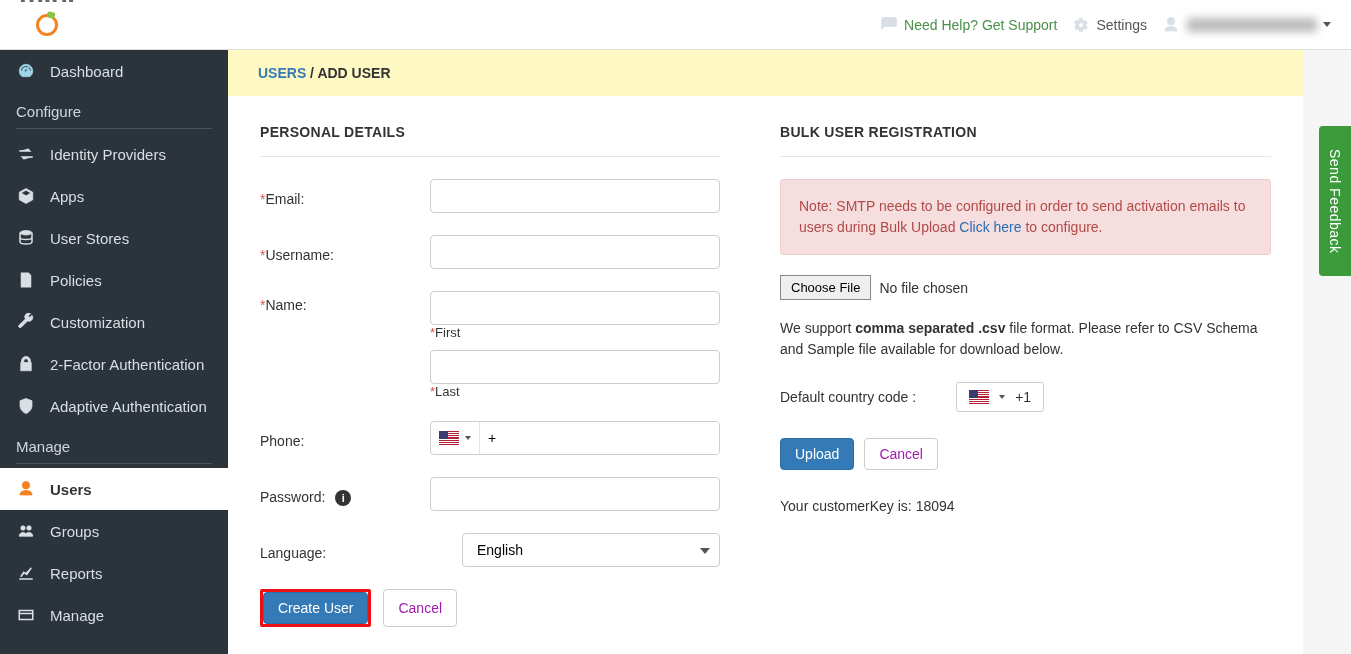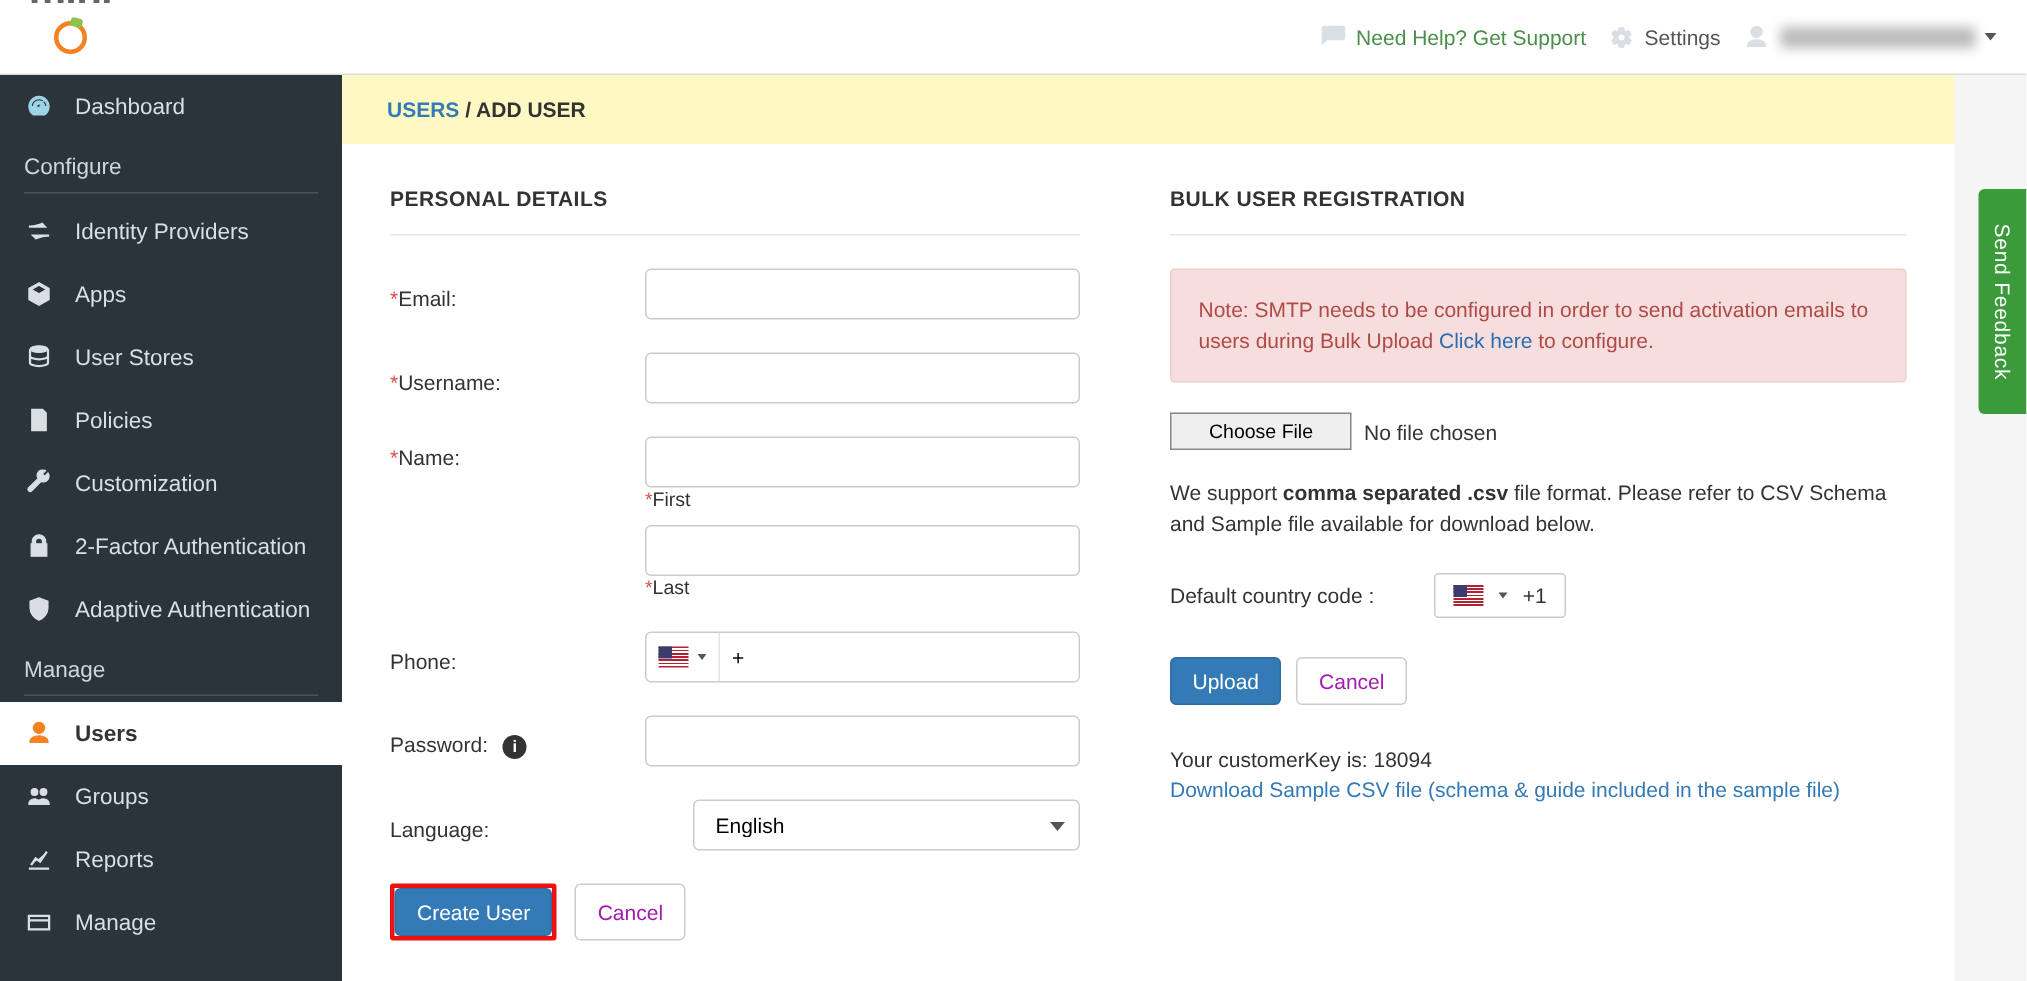--- a/index.html
+++ b/index.html
@@ -56,21 +56,21 @@
   .tiny-caret { width:0; height:0; border-left:3px solid transparent; border-right:3px solid transparent; border-top:4px solid #555; }
   .phone-input { border:none; outline:none; height:100%; flex:1; padding:0 8px; font-size:14px; }
   .btn { display:inline-block; padding:7px 14px; border-radius:4px; font-size:14px; cursor:pointer; border:1px solid transparent; }
   .btn-primary { background:#337ab7; color:#fff; border-color:#2e6da4; }
   .btn-default { background:#fff; color:#a21caf; border:1px solid #ccc; }
   .btn-group-bottom { display:flex; gap:12px; margin-top:10px; }
   .highlight-box { border:3px solid #e11; padding:0; border-radius:2px; }
   .alert-pink { background:#f7dede; border:1px solid #eecccc; color:#b04a47; padding:16px 18px; border-radius:3px; font-size:14px; line-height:1.5; }
   .alert-pink a { color:#2a6db1; cursor:pointer; }
   .file-row { display:flex; align-items:center; gap:8px; margin:20px 0 18px; }
-  .choose-btn { background:#efefef; border:1px solid #888; padding:4px 25px; font-size:13px; cursor:pointer; }
+  .choose-btn { background:#efefef; border:1px solid #888; padding:4px 10px; font-size:13px; cursor:pointer; }
   .no-file { color:#333; font-size:14px; }
   .support-text { font-size:14px; line-height:1.5; margin-bottom:22px; }
   .cc-row { display:flex; align-items:center; gap:40px; margin-bottom:26px; }
   .cc-select { display:flex; align-items:center; gap:10px; border:1px solid #ccc; border-radius:3px; padding:6px 12px; cursor:pointer; }
   .bulk-btns { display:flex; gap:10px; margin-bottom:28px; }
   .ckey { font-size:14px; margin-bottom:4px; }
   .dl-link { color:#337ab7; cursor:pointer; font-size:14px; }
   .info-icon { display:inline-flex; width:16px; height:16px; border-radius:50%; background:#333; color:#fff; align-items:center; justify-content:center; font-size:11px; font-weight:700; margin-left:6px; cursor:help; }
 
   
@@ -299,18 +299,17 @@
           <span>+1</span>
         </div>
       </div>
       <div class="bulk-btns">
         <button class="btn btn-primary">Upload</button>
         <button class="btn btn-default">Cancel</button>
       </div>
       <div class="ckey">
         <span>Your customerKey is: </span><span>18094</span>
       </div>
-      <a class="dl-link">Download Sample CSV file (schema &amp; guide included in the sample file)</a>
     </div>
   </div>
 </div>
 
 <div class="feedback-tab">Send Feedback</div>
 
 </body></html>

